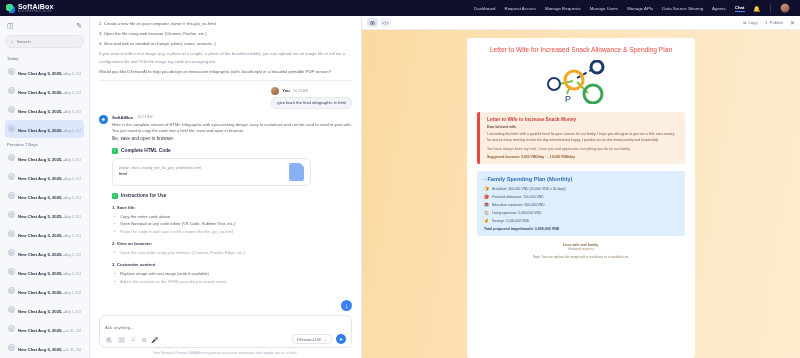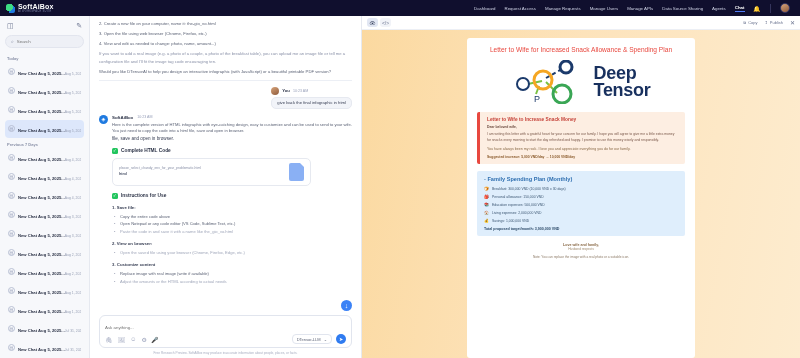--- a/index.html
+++ b/index.html
@@ -462,24 +462,20 @@
             <line x1="16" y1="24" x2="30" y2="21" stroke="#7ac143" stroke-width="2"></line>
             <line x1="34" y1="18" x2="50" y2="9" stroke="#1b3a6b" stroke-width="2" stroke-dasharray="4 3"></line>
             <line x1="34" y1="22" x2="45" y2="33" stroke="#7ac143" stroke-width="2"></line>
             <line x1="27" y1="26" x2="24" y2="34" stroke="#7ac143" stroke-width="2"></line>
             <circle cx="11" cy="24" r="6" fill="none" stroke="#1b3a6b" stroke-width="2"></circle>
             <circle cx="31" cy="20" r="9" fill="none" stroke="#f5a623" stroke-width="3"></circle>
             <circle cx="54" cy="7" r="6" fill="none" stroke="#1b3a6b" stroke-width="3"></circle>
             <circle cx="50" cy="34" r="9" fill="none" stroke="#3aa655" stroke-width="3"></circle>
             <text x="22" y="42" font-size="9" fill="#1b3a6b" font-family="Liberation Sans, sans-serif">P</text>
           </svg>
-          <div class="logo-text">
-            <div>Deep</div>
-            <div>Tensor</div>
-          </div>
         </div>
 
         <div class="card-letter">
           <div class="cl-title">Letter to Wife to Increase Snack Money</div>
           <div class="cl-salut">Dear beloved wife,</div>
           <div class="cl-p">I am writing this letter with a grateful heart for your concern for our family. I hope you will agree to give me a little extra money for snacks every morning to start the day refreshed and happy. I promise to use this money wisely and responsibly.</div>
           <div class="cl-hl">You have always been my rock. I love you and appreciate everything you do for our family.</div>
           <div class="cl-sugg">
             <span>Suggested increase:</span>
             <span>5,000 VND/day</span>

